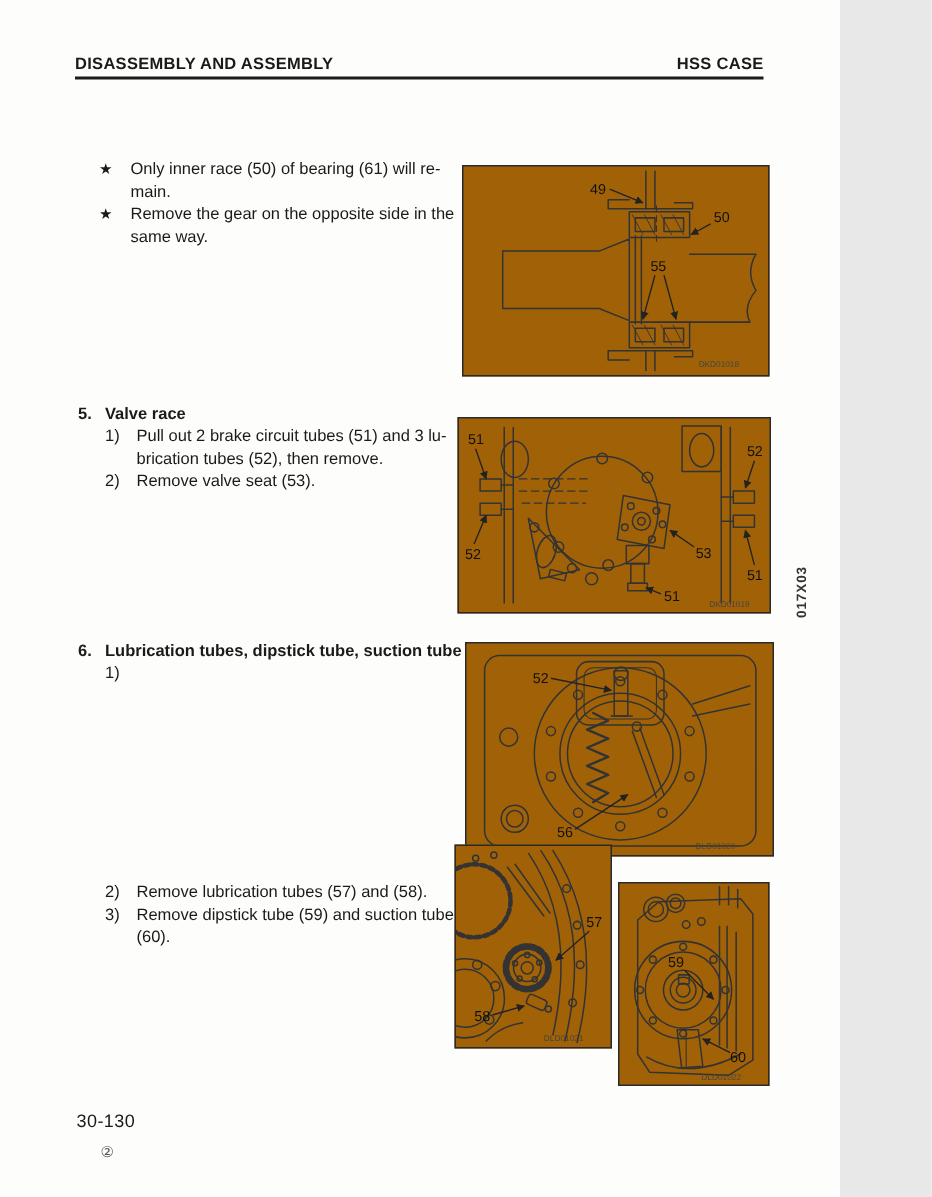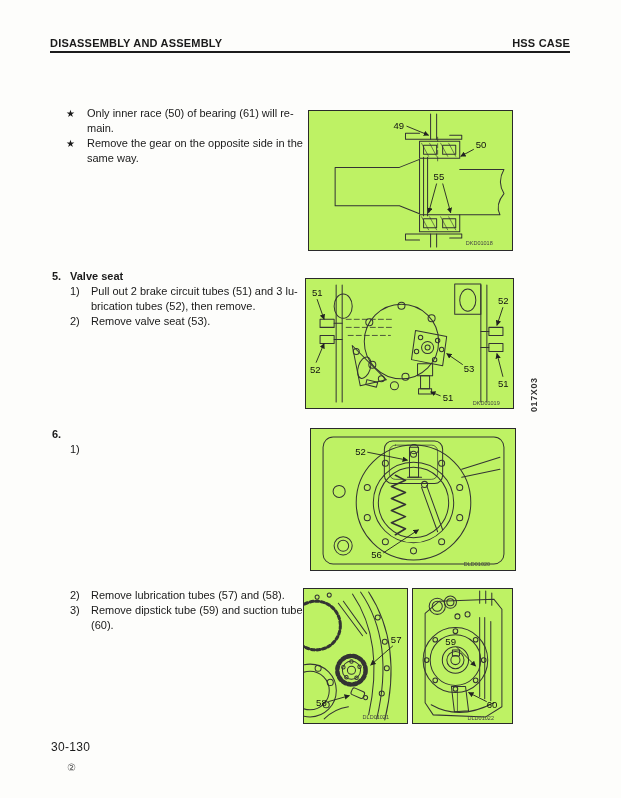--- a/index.html
+++ b/index.html
@@ -1,41 +1,41 @@
 <!DOCTYPE html>
 <html><head>
 <meta charset="utf-8">
 <style>
   html,body{margin:0;padding:0;background:#e8e8e8;}
-  .page{position:relative;width:621px;height:798px;background:#fdfdfb;overflow:hidden;
+  .page{position:relative;width:560px;height:798px;background:#fdfdfb;overflow:hidden;
         font-family:"Liberation Sans",sans-serif;color:#1a1a1a;}
   .hdr-left{position:absolute;left:50px;top:37px;font-size:11px;font-weight:bold;letter-spacing:.2px;}
   .hdr-right{position:absolute;right:51px;top:37px;font-size:11px;font-weight:bold;letter-spacing:.2px;}
   .hdr-rule{position:absolute;left:50px;right:51px;top:51px;height:2px;background:#1c1c1c;}
 
   .notes{position:absolute;left:66px;top:106px;width:262px;}
   .note{display:flex;font-size:11px;line-height:15px;}
   .note .star{width:21px;flex:none;font-size:10px;}
   .note .txt{white-space:pre-line;}
 
   .sec{position:absolute;font-size:11px;line-height:15px;}
   .sec-head{display:flex;font-weight:bold;}
   .sec-num{width:18px;flex:none;}
   .step{display:flex;margin-left:18px;}
   .step-num{width:21px;flex:none;}
   .step-txt{white-space:pre-line;}
   #sec5{left:52px;top:269px;width:268px;}
   #sec6{left:52px;top:427px;width:290px;}
   #steps23{position:absolute;left:52px;top:588px;width:275px;font-size:11px;line-height:15px;}
 
-  .fig{position:absolute;border:1.5px solid #2a2a2a;background:#bef264;box-sizing:border-box;}
+  .fig{position:absolute;border:1.5px solid #2a2a2a;background:#a16207;box-sizing:border-box;}
   #fig1{left:308px;top:110px;width:205px;height:141px;}
   #fig2{left:305px;top:278px;width:209px;height:131px;}
   #fig3{left:310px;top:428px;width:206px;height:143px;}
-  #fig4{left:303px;top:588px;width:105px;height:136px;}
+  #fig4{left:303px;top:563px;width:105px;height:136px;}
   #fig5{left:412px;top:588px;width:101px;height:136px;}
   .fig svg{display:block;width:100%;height:100%;}
   .dline{stroke:#333;fill:none;stroke-width:1;stroke-linecap:round;stroke-linejoin:round;}
   .leader{stroke:#222;stroke-width:.9;fill:none;}
   .lbl{font-size:9.5px;fill:#111;font-family:"Liberation Sans",sans-serif;}
   .code{font-size:5.5px;fill:#444;font-family:"Liberation Sans",sans-serif;}
 
   .side-code{position:absolute;left:529px;top:412px;transform:rotate(-90deg);transform-origin:0 0;
              font-size:9px;font-weight:bold;color:#333;letter-spacing:.6px;white-space:nowrap;}
   .pageno{position:absolute;left:51px;top:740px;font-size:12px;letter-spacing:.3px;}
@@ -95,21 +95,21 @@
       <text class="lbl" x="84" y="18">49</text>
       <text class="lbl" x="166" y="37">50</text>
       <text class="lbl" x="124" y="69">55</text>
       <text class="code" x="156" y="133">DKD01018</text>
     </svg>
   </div>
 
   <div class="sec" id="sec5">
     <div class="sec-head">
       <span class="sec-num">5.</span>
-      <span>Valve seat</span>
+      <span>Valve race</span>
     </div>
     <div class="step">
       <span class="step-num">1)</span>
       <span class="step-txt">Pull out 2 brake circuit tubes (51) and 3 lu-
 brication tubes (52), then remove.</span>
     </div>
     <div class="step">
       <span class="step-num">2)</span>
       <span class="step-txt">Remove valve seat (53).</span>
     </div>
@@ -170,20 +170,21 @@
       <text class="lbl" x="136" y="121">51</text>
       <text class="code" x="166" y="125">DKD01019</text>
     </svg>
   </div>
 
   <div class="side-code">017X03</div>
 
   <div class="sec" id="sec6">
     <div class="sec-head">
       <span class="sec-num">6.</span>
+      <span>Lubrication tubes, dipstick tube, suction tube</span>
     </div>
     <div class="step">
       <span class="step-num">1)</span>
     </div>
   </div>
 
   <div class="fig" id="fig3">
     <svg viewBox="0 0 203 140" preserveAspectRatio="none">
       <g class="dline">
         <rect x="12" y="8" width="180" height="126" rx="10"></rect>

